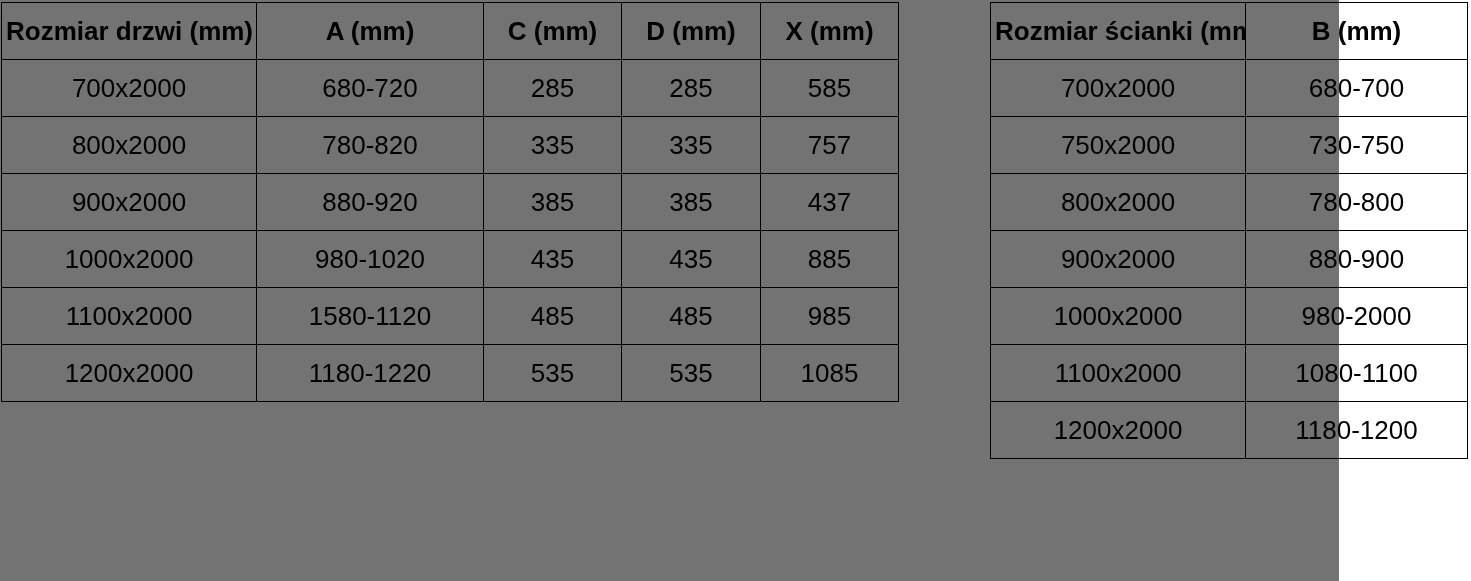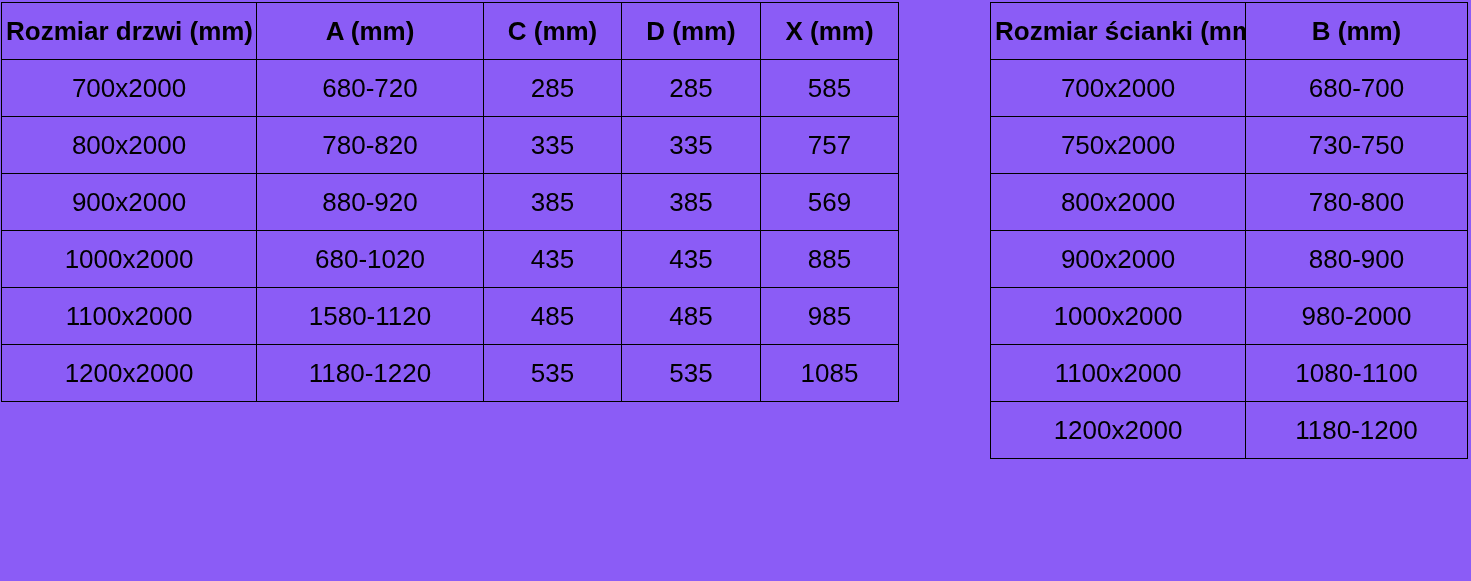--- a/index.html
+++ b/index.html
@@ -7,23 +7,23 @@
     padding: 0;
     background: #ffffff;
     width: 1471px;
     height: 581px;
     overflow: hidden;
     font-family: "Liberation Sans", sans-serif;
     color: #000000;
   }
   .canvas {
     position: relative;
-    width: 1471px;
+    width: 1339px;
     height: 581px;
-    background: #8b5cf6;
+    background: #737373;
   }
   table.spec {
     border-collapse: collapse;
     table-layout: fixed;
     position: absolute;
     top: 2px;
   }
   table.spec td, table.spec th {
     border: 1.5px solid #000000;
     text-align: center;
@@ -75,25 +75,25 @@
         <td>780-820</td>
         <td>335</td>
         <td>335</td>
         <td>757</td>
       </tr>
       <tr>
         <td>900x2000</td>
         <td>880-920</td>
         <td>385</td>
         <td>385</td>
-        <td>569</td>
+        <td>437</td>
       </tr>
       <tr>
         <td>1000x2000</td>
-        <td>680-1020</td>
+        <td>980-1020</td>
         <td>435</td>
         <td>435</td>
         <td>885</td>
       </tr>
       <tr>
         <td>1100x2000</td>
         <td>1580-1120</td>
         <td>485</td>
         <td>485</td>
         <td>985</td>

